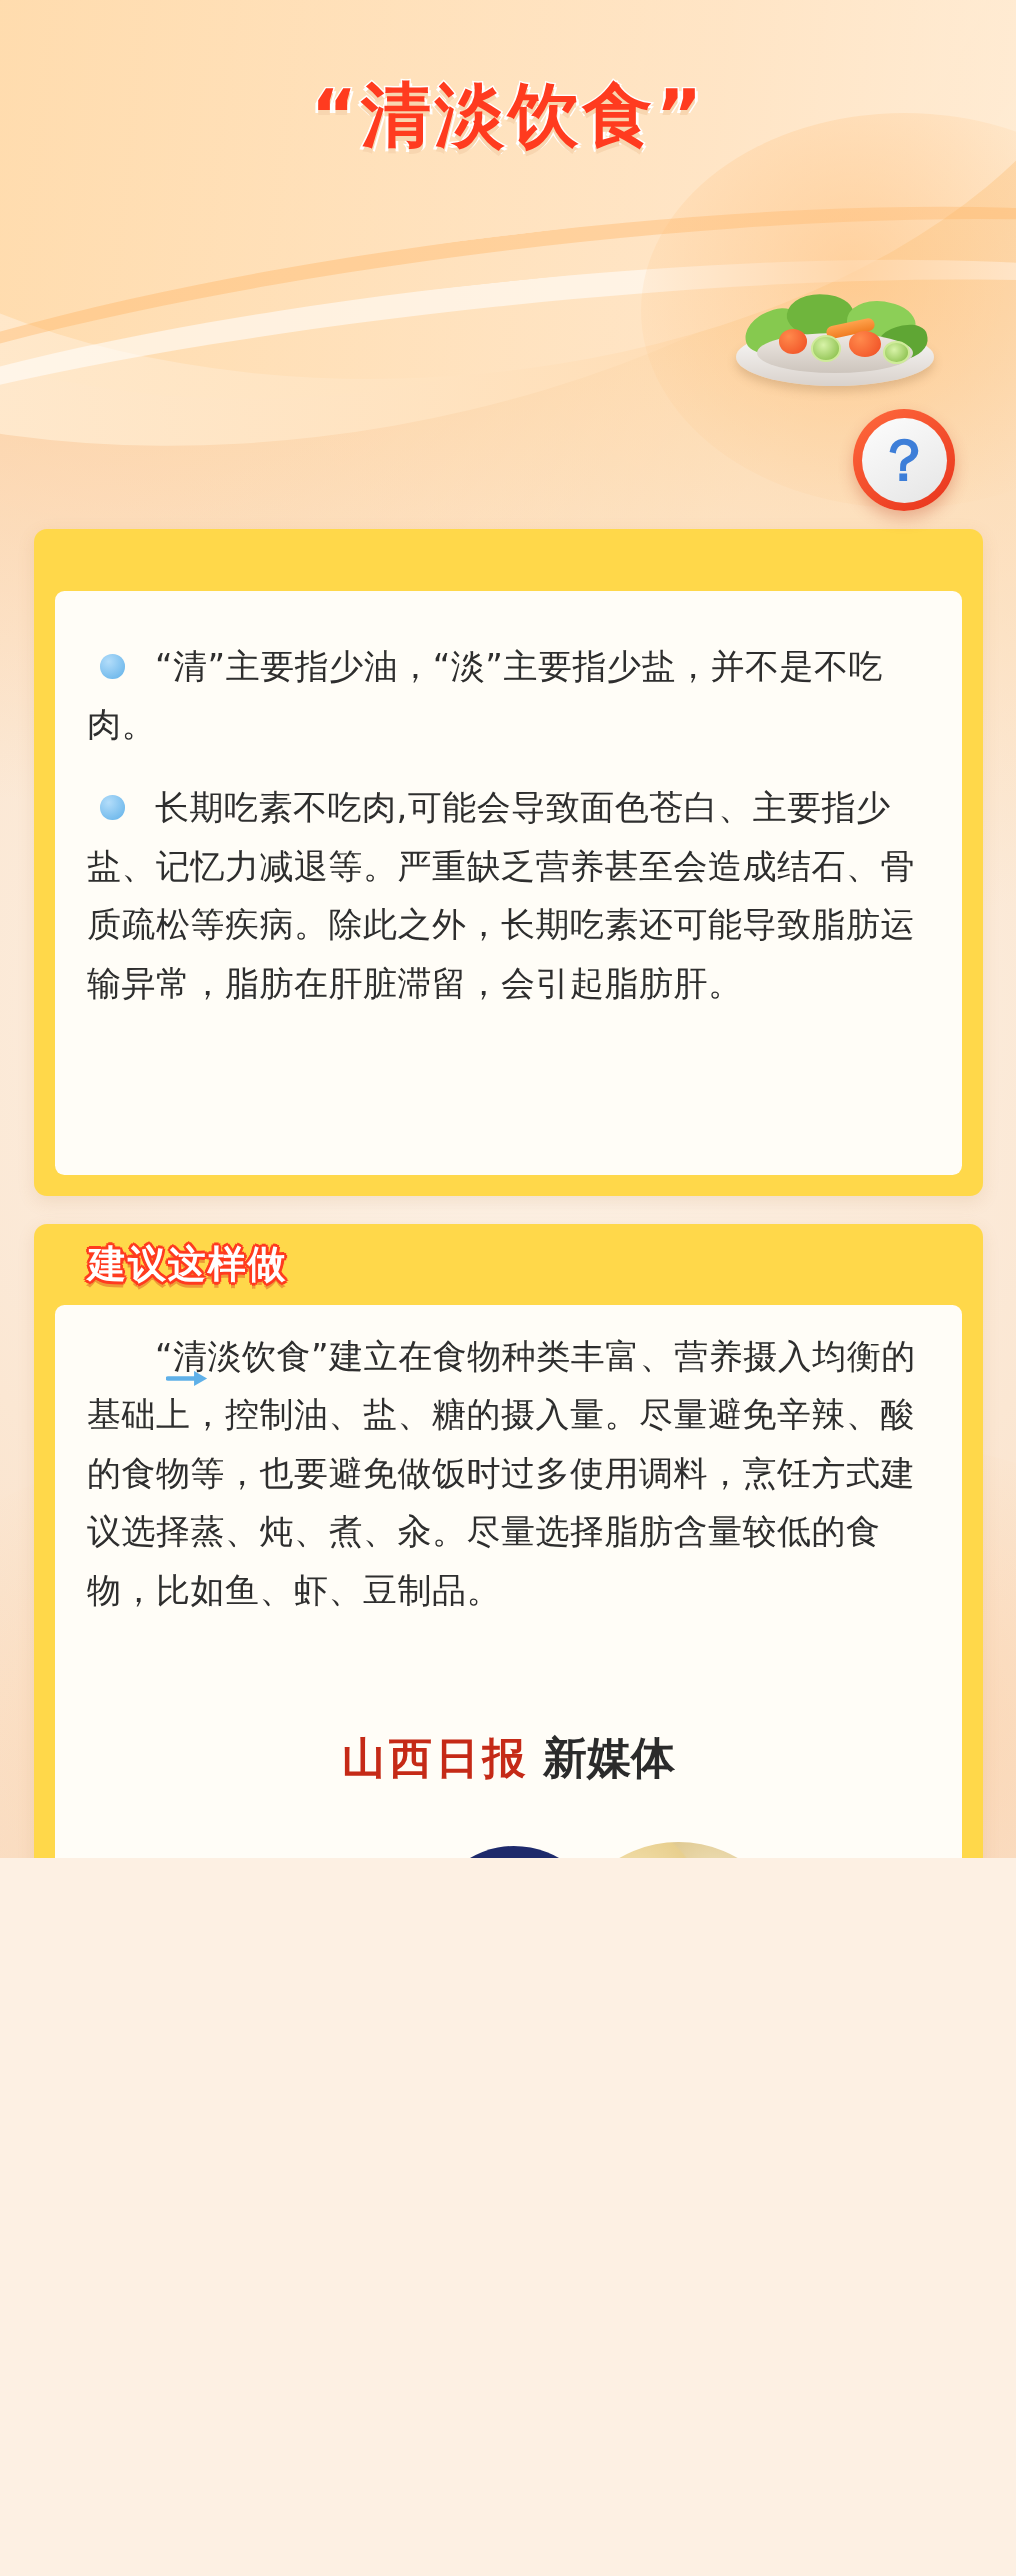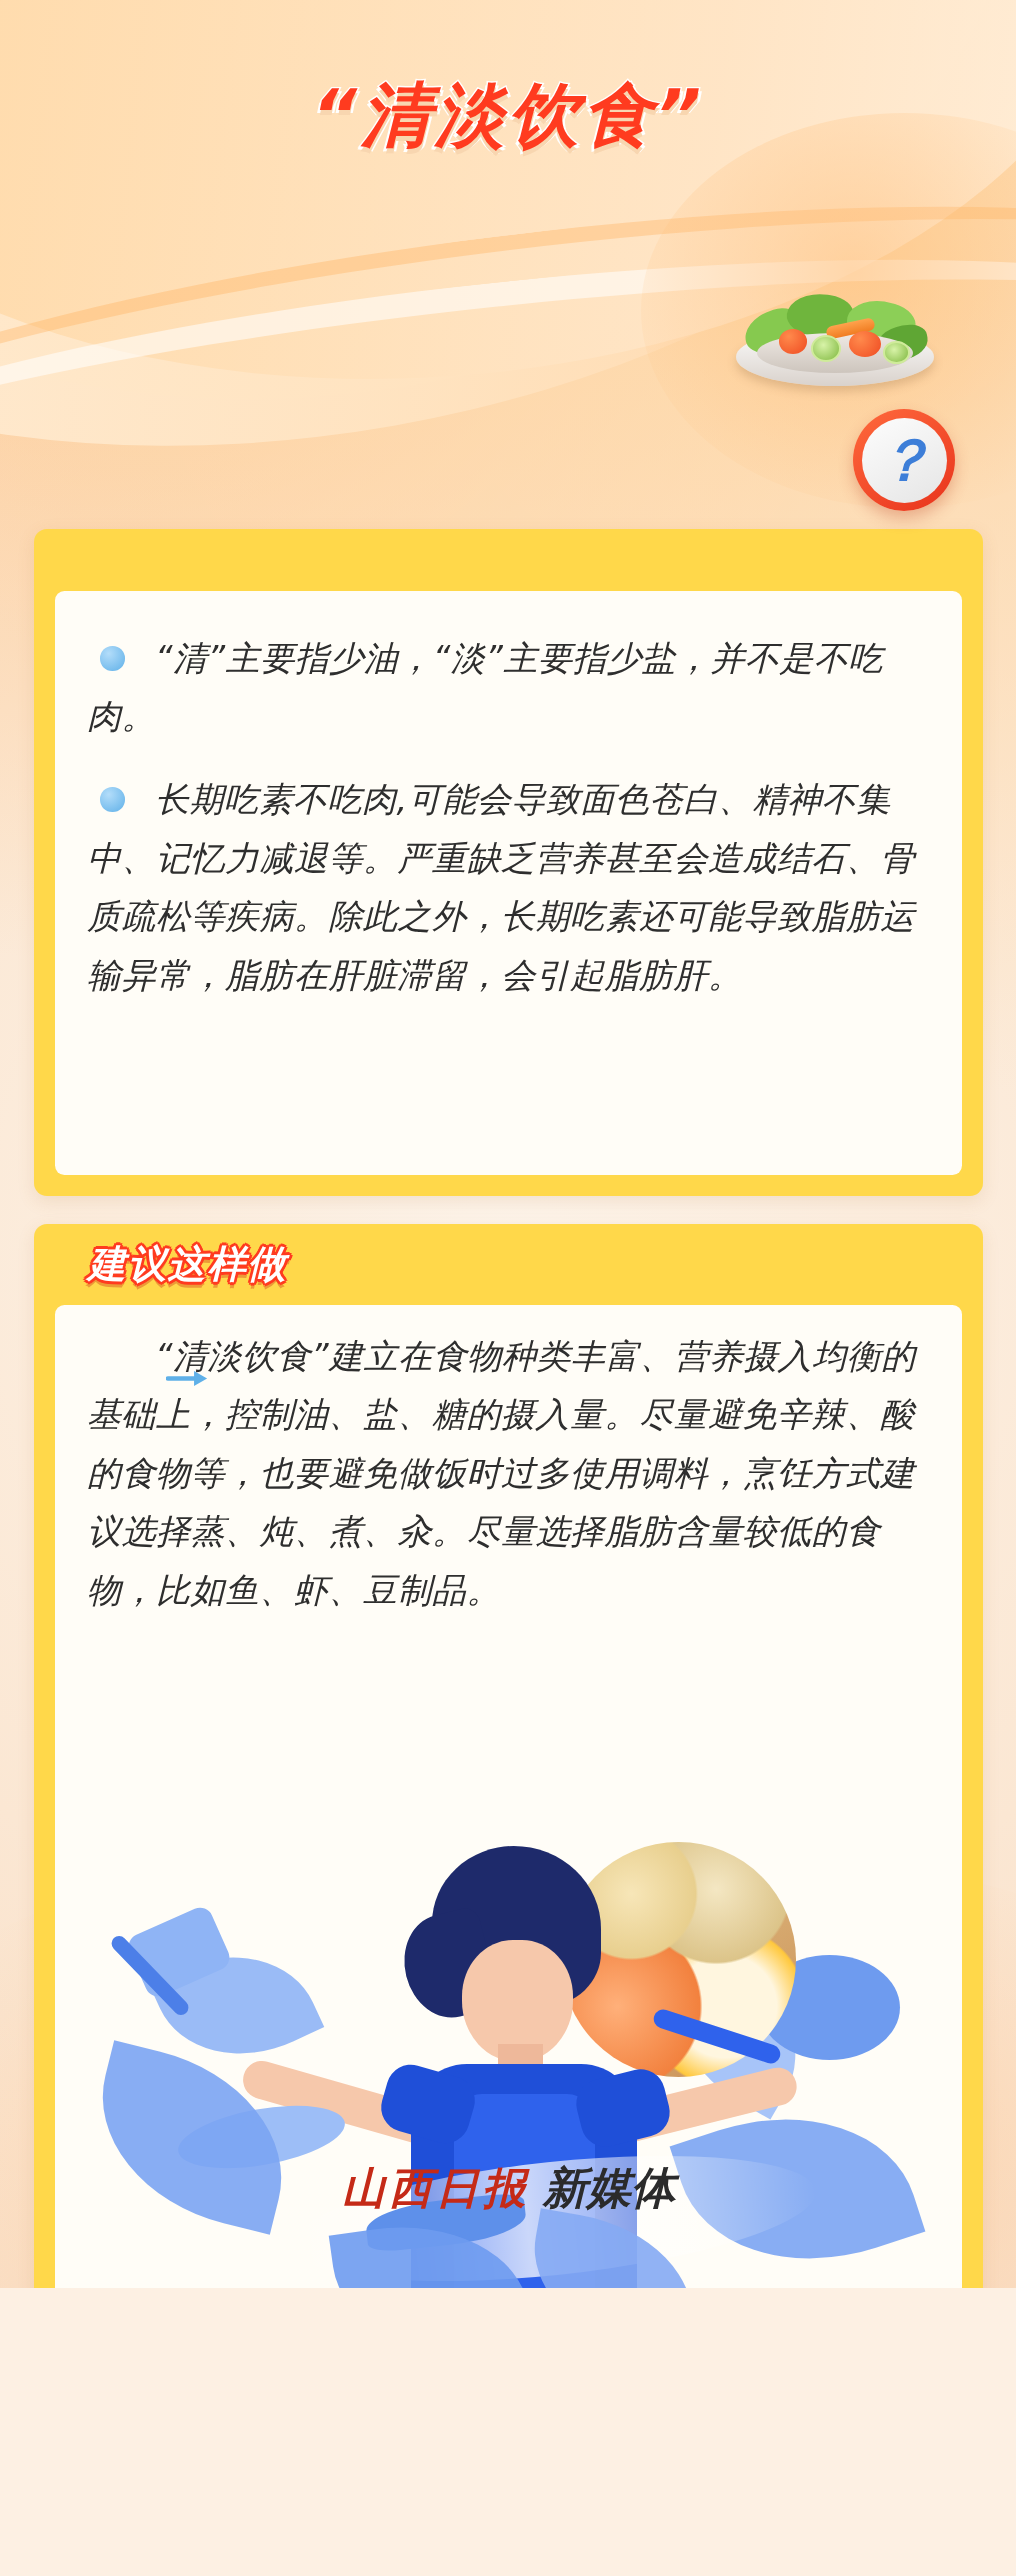--- a/index.html
+++ b/index.html
@@ -10,27 +10,26 @@
     width: 1017px;
     height: 2576px;
     font-family: "Liberation Sans", sans-serif;
     background: #fdf0e3;
     overflow: hidden;
   }
 
   .poster {
     position: relative;
     width: 1017px;
-    height: 2288px;
+    height: 1858px;
     overflow: hidden;
     background:
       radial-gradient(circle at 82% 6%, #ffd9a8 0%, rgba(255,217,168,0) 42%),
       radial-gradient(circle at 12% 2%, #ffc98f 0%, rgba(255,201,143,0) 38%),
       radial-gradient(circle at 50% 55%, #fdf4ea 0%, #fbe7d3 55%, #f8dcc4 100%);
-    font-style: italic;
   }
 
   
   .swoosh {
     position: absolute;
     border-radius: 50%;
     pointer-events: none;
   }
   .sw1 {
     left: -395px; top: -584px;
@@ -273,21 +272,21 @@
     background: radial-gradient(circle at 35% 30%, #b3ddfa, #5fb0e8);
   }
   .arrow {
     position: absolute;
     left: 43px;
     top: 21px;
     width: 43px;
     height: 21px;
     color: #5fb0e8;
   }
-  .c1-body { padding-top: 38px; }
+  .c1-body { padding-top: 38px; margin-top: 8px; }
   .c2-body { padding-top: 22px; }
 
   
   .illus {
     position: absolute;
     left: 0;
     right: 0;
     bottom: 0;
     height: 527px;
     overflow: hidden;
@@ -516,21 +515,21 @@
 
   <div class="card" id="card1">
     <div class="inner">
       <div class="body-text c1-body">
         <div class="para">
           <span class="bullet"></span>
           <span>“清”主要指少油，“淡”主要指少盐，并不是不吃肉。</span>
         </div>
         <div class="para">
           <span class="bullet"></span>
-          <span>长期吃素不吃肉,可能会导致面色苍白、精神不集中、记忆力减退等。严重缺乏营养甚至会造成结石、骨质疏松等疾病。除此之外，长期吃素还可能导致脂肪运输异常，脂肪在肝脏滞留，会引起脂肪肝。</span>
+          <span>长期吃素不吃肉,可能会导致面色苍白、主要指少盐、记忆力减退等。严重缺乏营养甚至会造成结石、骨质疏松等疾病。除此之外，长期吃素还可能导致脂肪运输异常，脂肪在肝脏滞留，会引起脂肪肝。</span>
         </div>
       </div>
     </div>
   </div>
 
   <div class="card" id="card2">
     <div class="card-head">
       <span class="card-head-text">建议这样做</span>
     </div>
     <div class="inner">

